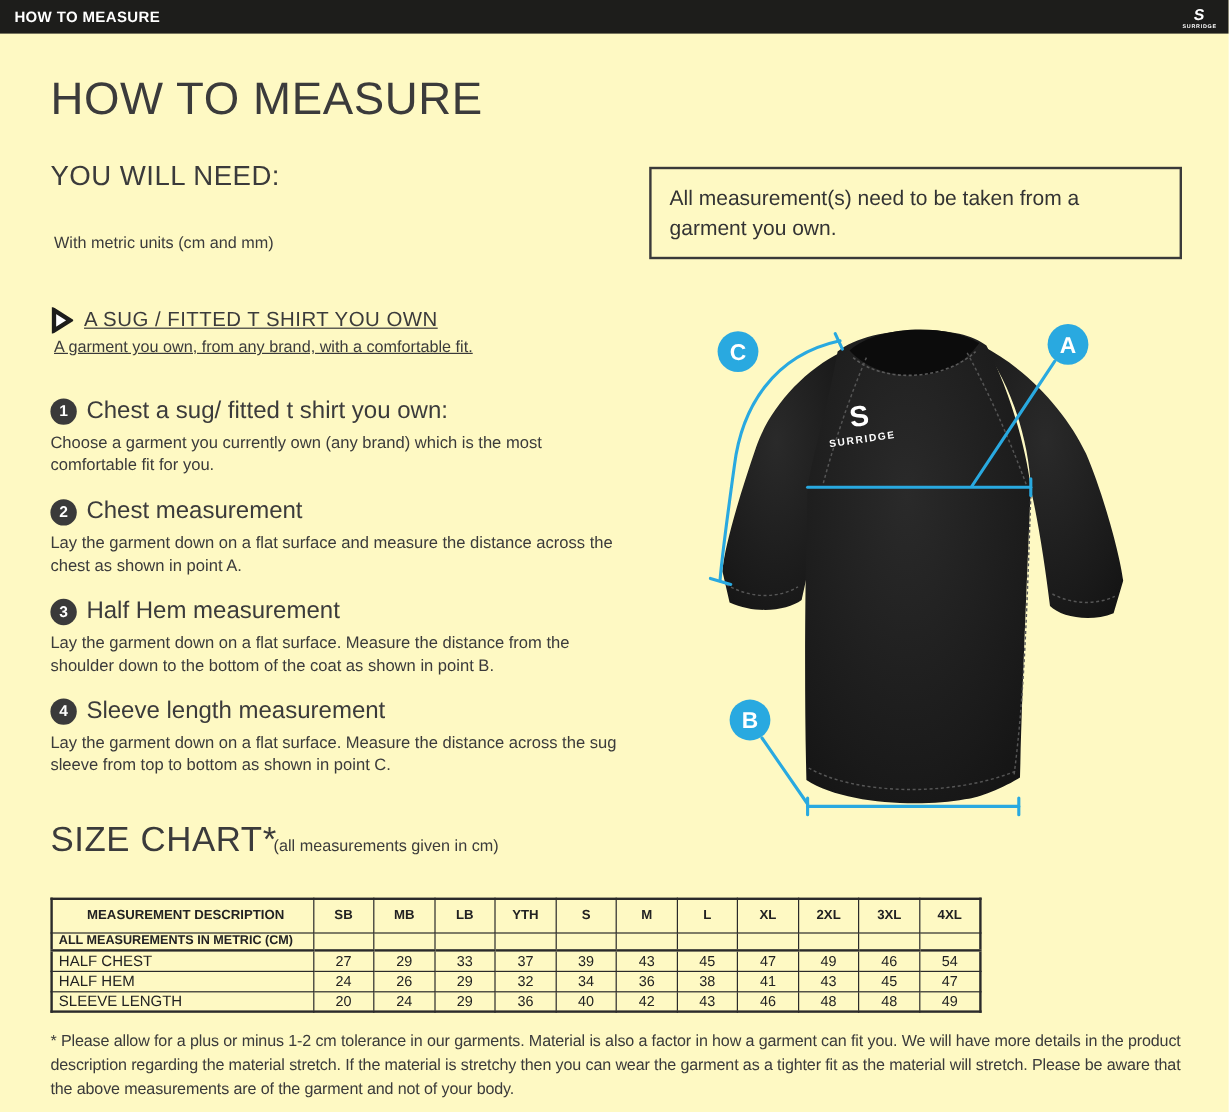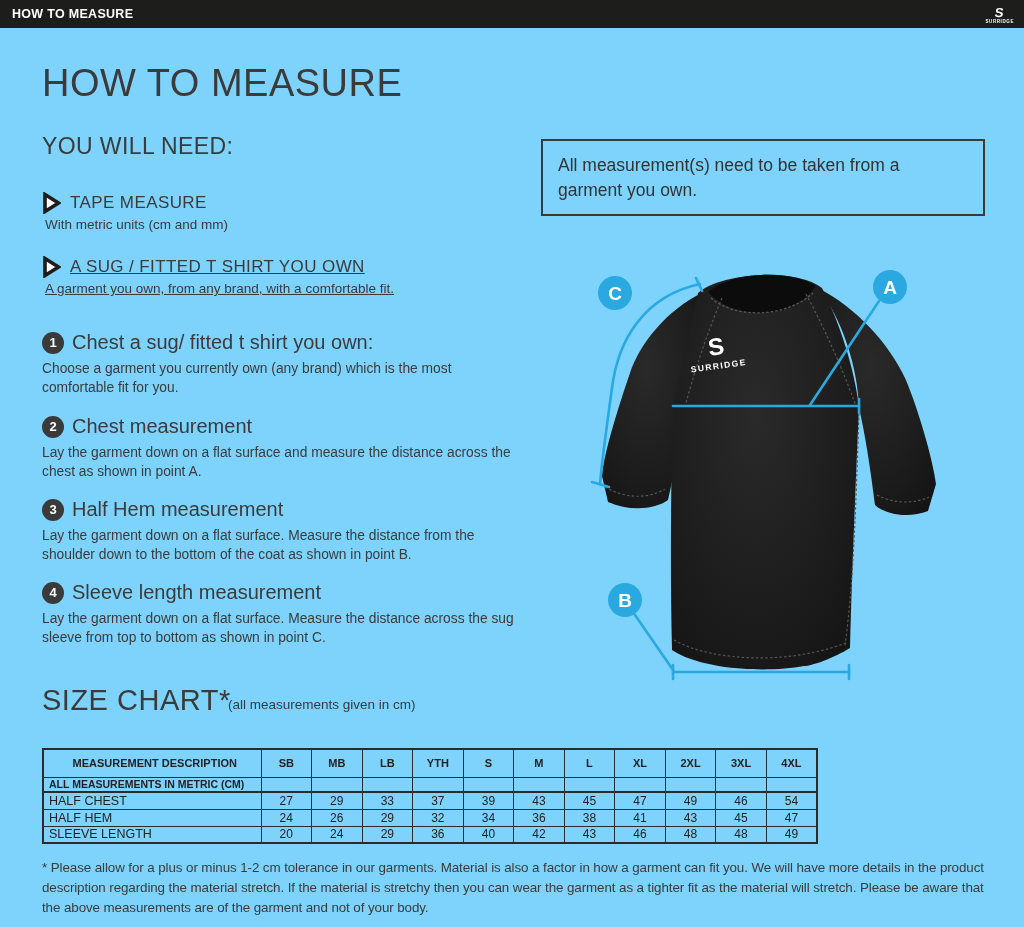--- a/index.html
+++ b/index.html
@@ -1,18 +1,18 @@
 <!DOCTYPE html>
 <html><head>
 <meta charset="utf-8">
 <style>
   * { margin:0; padding:0; box-sizing:border-box; }
   html,body { background:#ffffff; }
   body { font-family:"Liberation Sans", sans-serif; color:#3a3a3a; }
-  .page { position:relative; width:1024px; height:927px; background:#7dd3fc; overflow:hidden; }
+  .page { position:relative; width:1024px; height:927px; background:#fef9c3; overflow:hidden; }
 
   
   .topbar { position:absolute; left:0; top:0; width:1024px; height:28px; background:#1d1d1b;
             display:flex; align-items:center; justify-content:space-between; padding:0 10px 0 12px; }
   .topbar-title { color:#fff; font-weight:bold; font-size:12.5px; letter-spacing:0.3px; }
   .brand { display:flex; flex-direction:column; align-items:center; line-height:1; padding-top:2px; }
   .brand-s { color:#fff; font-weight:bold; font-size:13px; transform:skewX(-8deg); }
   .brand-word { color:#fff; font-size:4.5px; font-weight:bold; letter-spacing:0.6px; margin-top:1px; }
 
   .h1 { position:absolute; left:42px; top:62px; font-size:38px; font-weight:normal; color:#3b3b3b; letter-spacing:0.5px; }
@@ -66,26 +66,20 @@
     <div class="brand">
       <span class="brand-s">S</span>
       <span class="brand-word">SURRIDGE</span>
     </div>
   </header>
 
   <h1 class="h1">HOW TO MEASURE</h1>
   <h2 class="h2need">YOU WILL NEED:</h2>
 
   <div class="need-item" style="top:192px;">
-    <div class="need-head">
-      <svg class="tri" width="19" height="22" viewBox="0 0 19 22">
-        <polygon points="3,2.5 16.5,11 3,19.5" fill="#ffffff" stroke="#1d1d1b" stroke-width="3.6" stroke-linejoin="miter"></polygon>
-      </svg>
-      <span class="need-label">TAPE MEASURE</span>
-    </div>
     <div class="need-desc">With metric units (cm and mm)</div>
   </div>
 
   <div class="need-item" style="top:256px;text-decoration:underline;">
     <div class="need-head">
       <svg class="tri" width="19" height="22" viewBox="0 0 19 22">
         <polygon points="3,2.5 16.5,11 3,19.5" fill="#ffffff" stroke="#1d1d1b" stroke-width="3.6" stroke-linejoin="miter"></polygon>
       </svg>
       <span class="need-label">A SUG / FITTED T SHIRT YOU OWN</span>
     </div>

